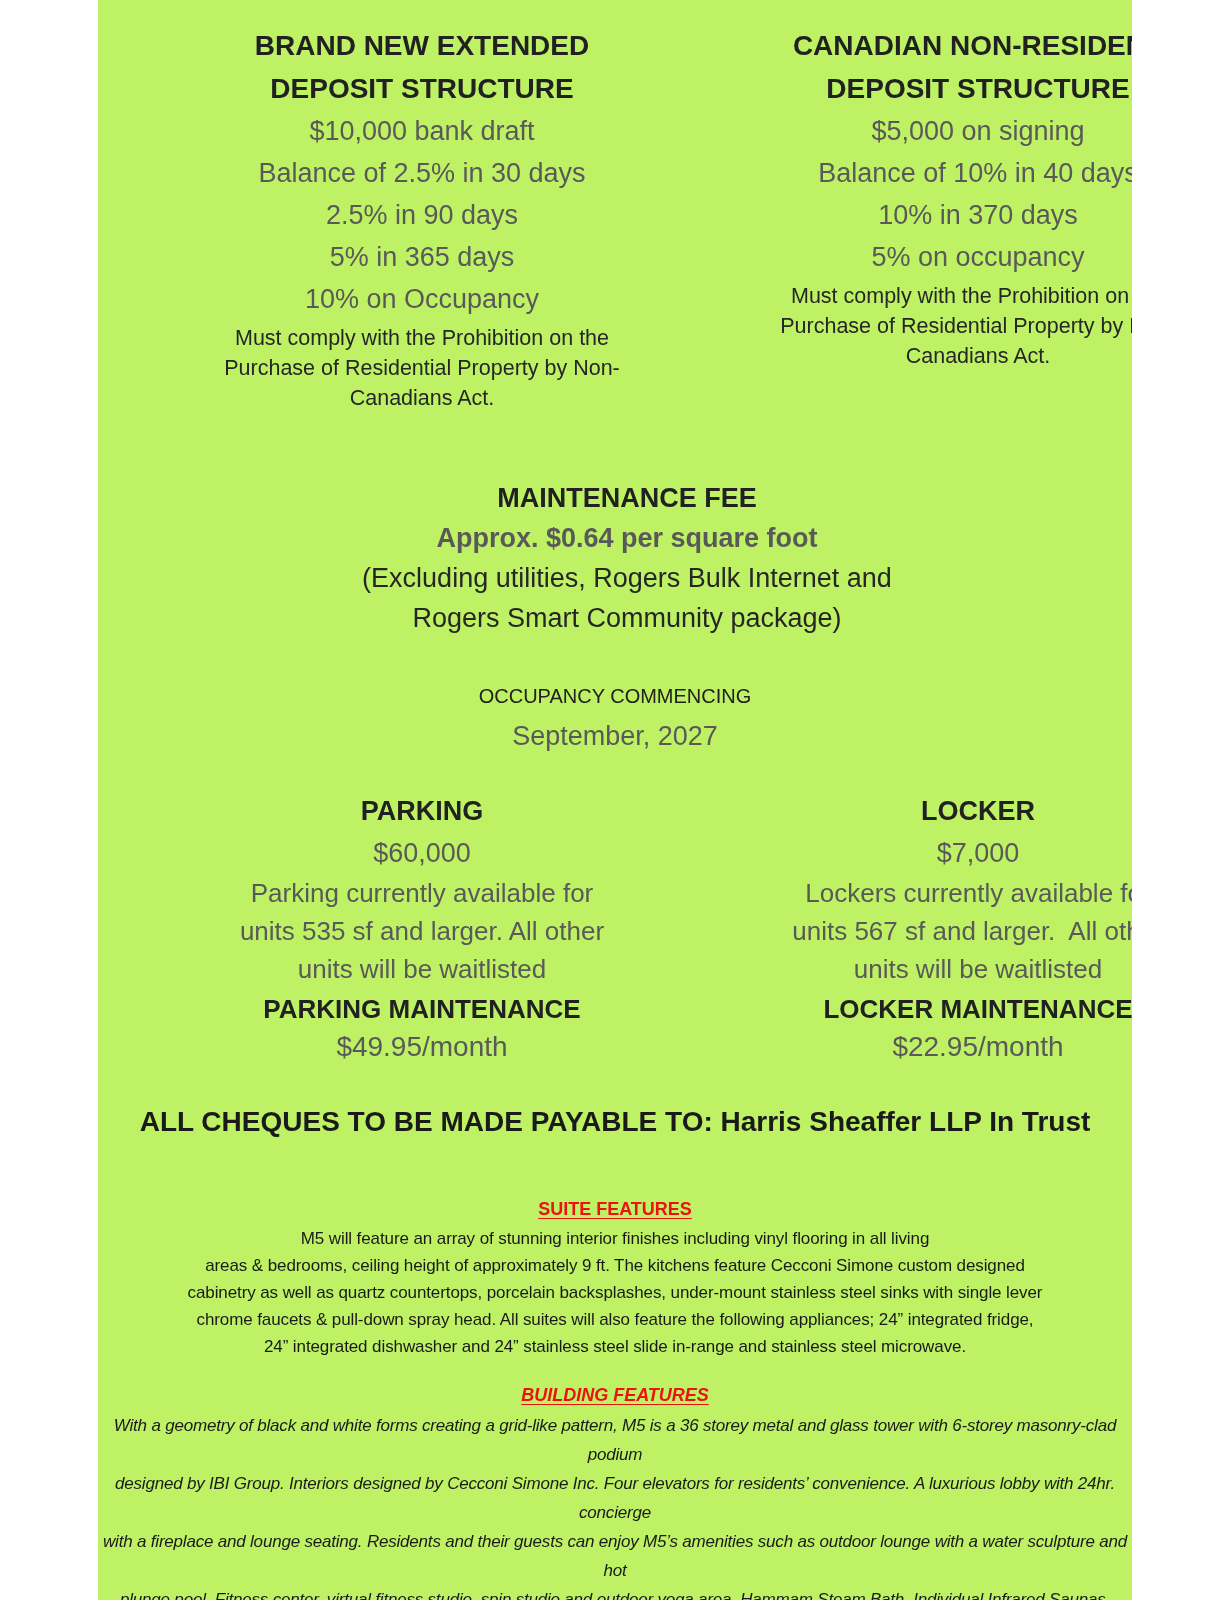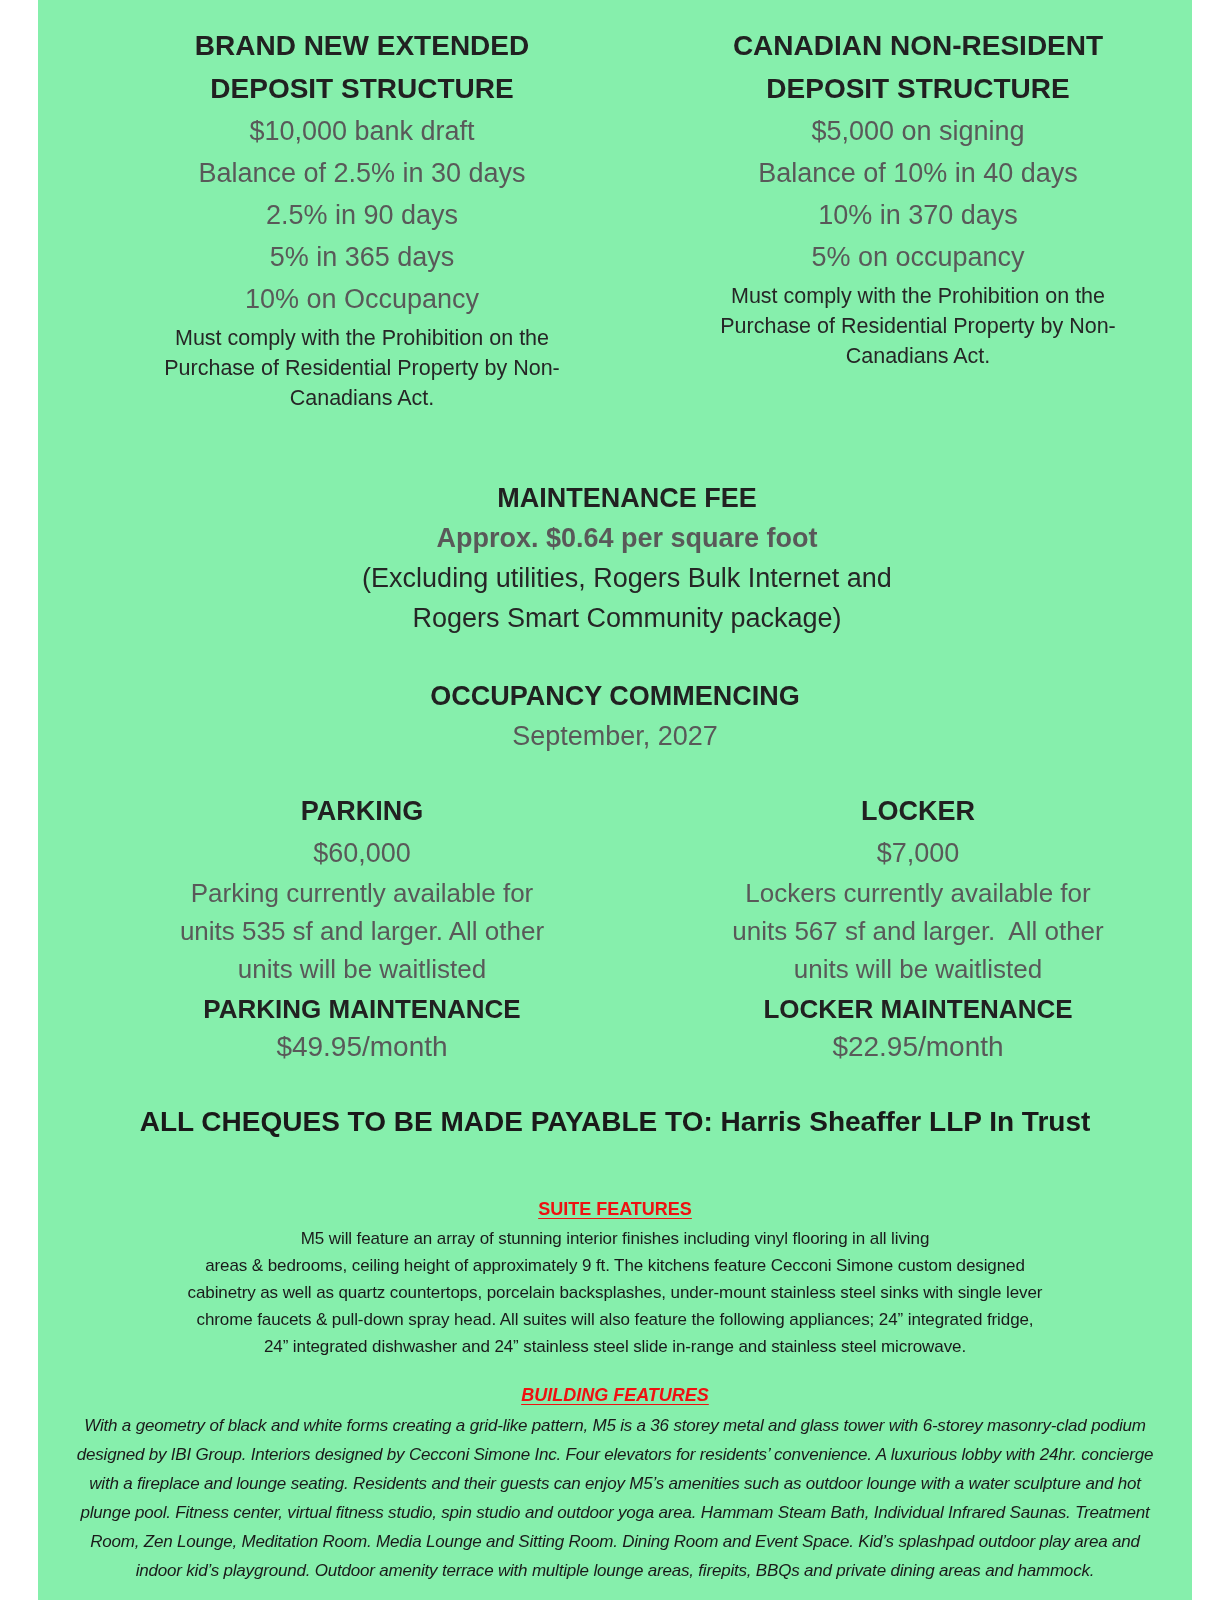--- a/index.html
+++ b/index.html
@@ -1,21 +1,21 @@
 <!DOCTYPE html>
 <html><head>
 <meta charset="utf-8">
 <style>
   html, body { margin: 0; padding: 0; background: #ffffff; }
   .page {
     position: relative;
-    width: 1154px;
+    width: 1034px;
     height: 1600px;
     margin: 0 auto;
-    background: #86efac;
+    background: #bef264;
     overflow: hidden;
     font-family: "Liberation Sans", sans-serif;
     color: #595959;
   }
   
   .two-col { display: flex; width: 1112px; margin-left: 46px; }
   .col { width: 556px; text-align: center; }
 
   .deposit-section { padding-top: 24px; }
   .dep-title { font-weight: bold; font-size: 28px; line-height: 43px; color: #212121; }
@@ -23,21 +23,21 @@
   .dep-note  { font-size: 21.5px; line-height: 30px; color: #262626; margin-top: 3px; white-space: pre-wrap; }
 
   .center-block { text-align: center; }
 
   .maint-section { margin-top: 65px; padding-left: 24px; }
   .maint-title  { font-weight: bold; font-size: 27px; line-height: 40px; color: #212121; }
   .maint-amount { font-weight: bold; font-size: 27px; line-height: 40px; color: #595959; }
   .maint-note   { font-size: 27px; line-height: 40px; color: #262626; white-space: pre-wrap; }
 
   .occ-section { margin-top: 38px; }
-  .occ-title { font-weight: bold; font-size: 27px; line-height: 40px; color: #212121; }
+  .occ-title { font-weight: normal; font-size: 20px; line-height: 40px; color: #212121; }
   .occ-date  { font-size: 27px; line-height: 40px; color: #595959; }
 
   .pl-section { margin-top: 34px; }
   .pl-title { font-weight: bold; font-size: 27px; line-height: 42px; color: #212121; }
   .pl-price { font-size: 27px; line-height: 42px; color: #595959; }
   .pl-note  { font-size: 26px; line-height: 38px; color: #595959; white-space: pre-wrap; }
   .pl-maint { margin-top: 2px; }
   .pl-maint-title { font-weight: bold; font-size: 26px; line-height: 38px; color: #212121; }
   .pl-maint-price { font-size: 28px; line-height: 38px; color: #595959; }
 

